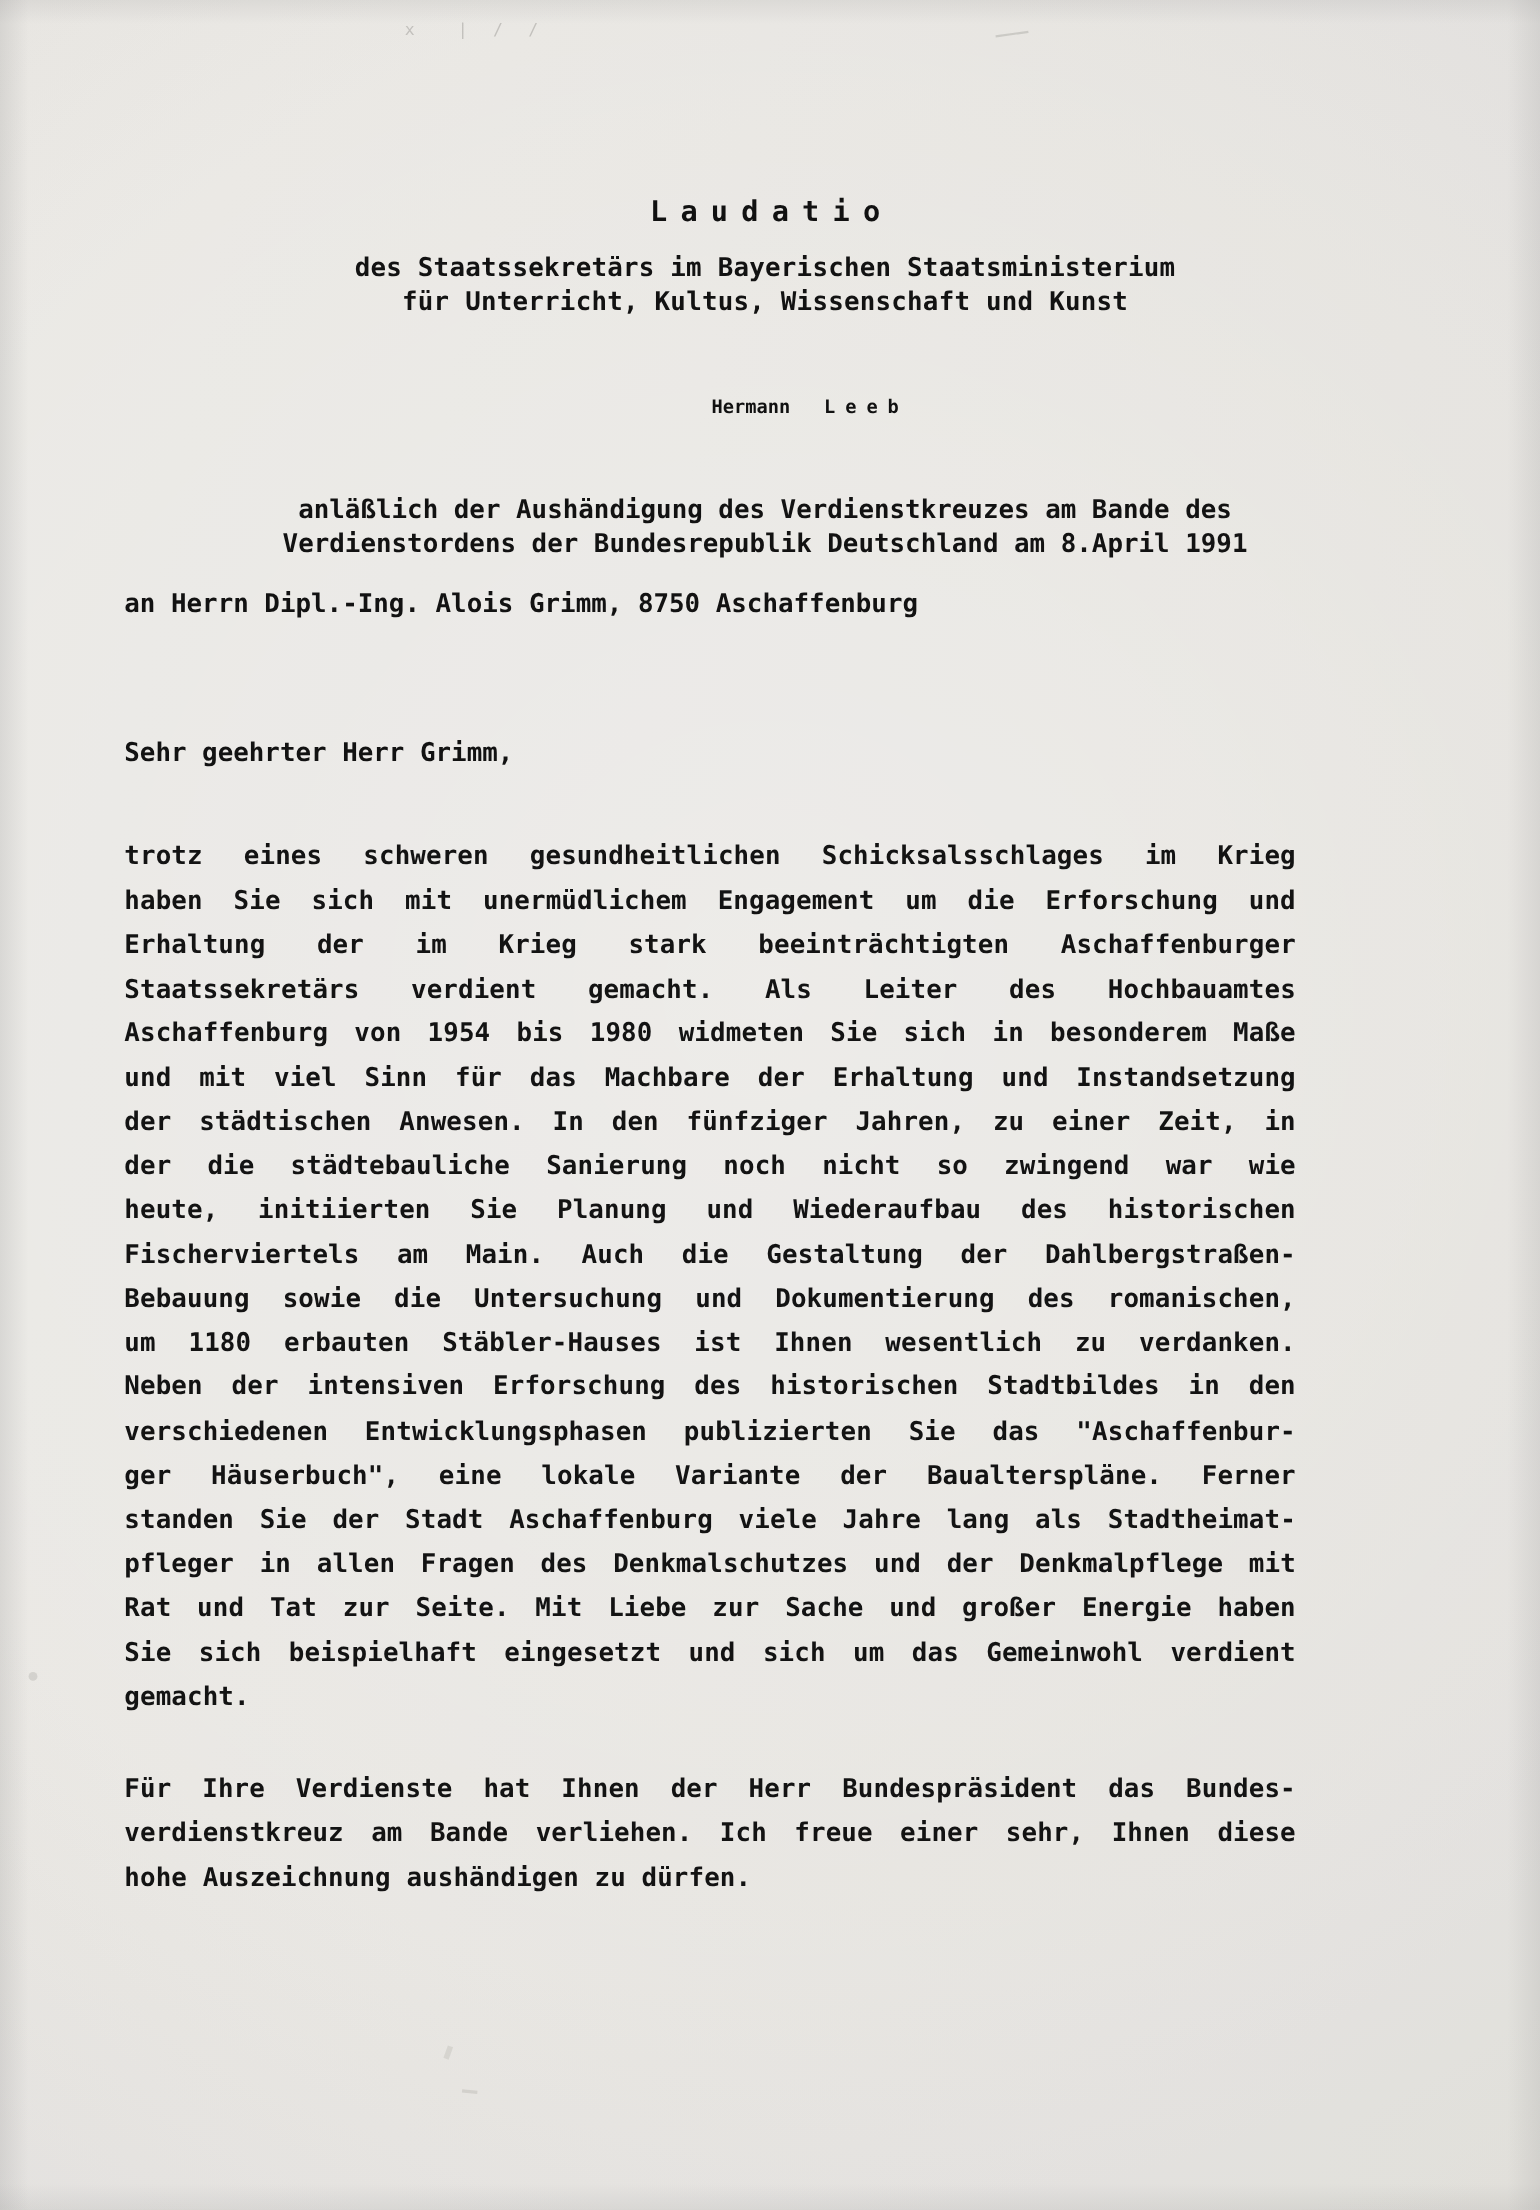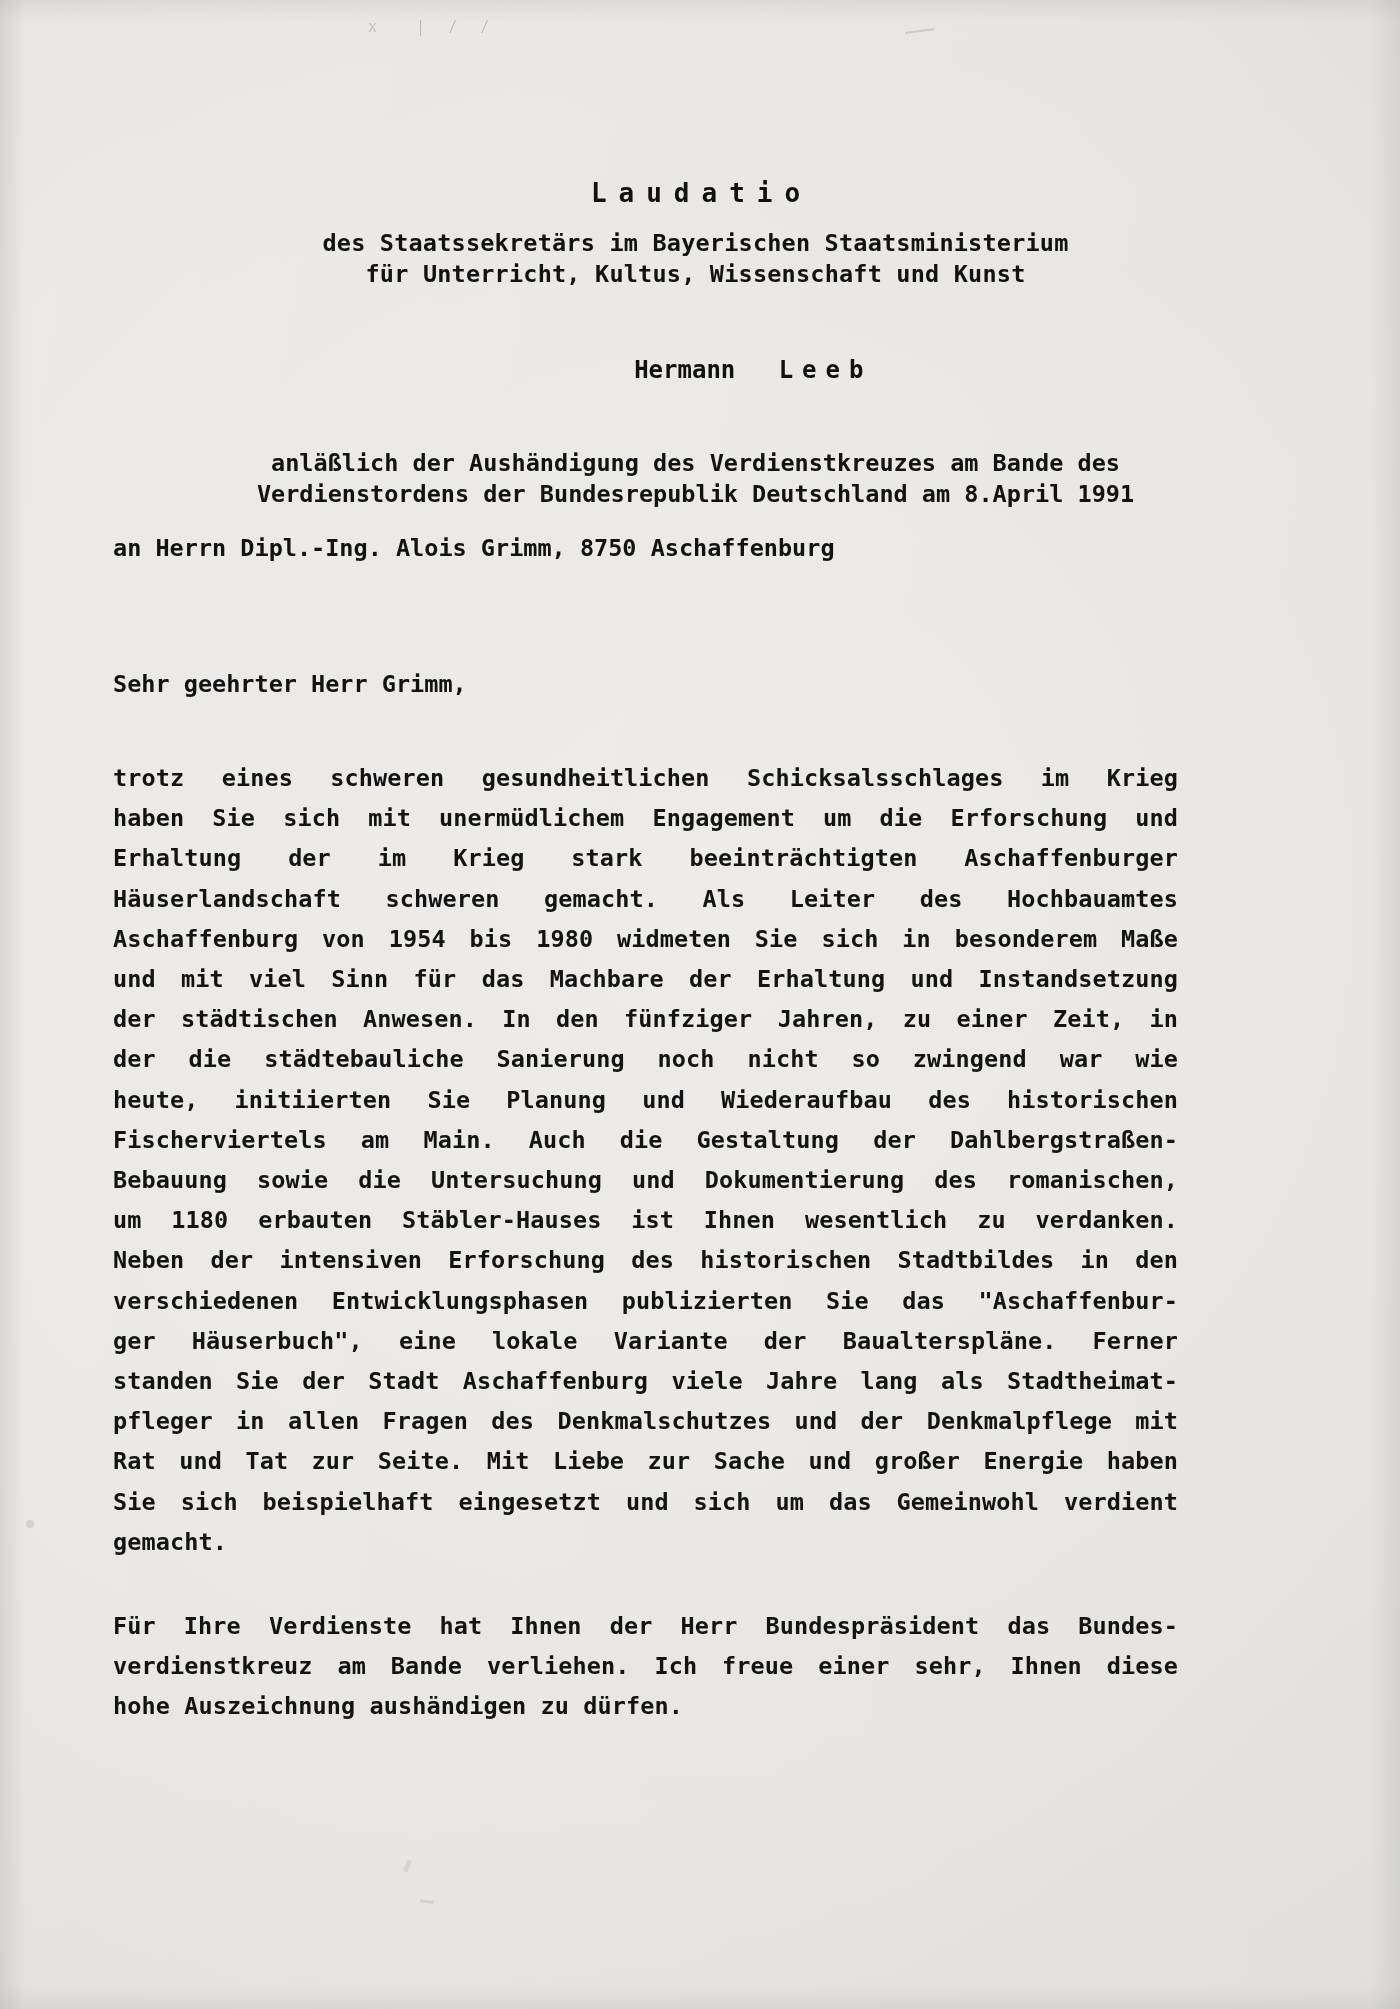--- a/index.html
+++ b/index.html
@@ -128,21 +128,21 @@
     letter-spacing: 0.2px;
     line-height: 31px;
     text-align: center;
     white-space: pre;
     color: #121212;
   }
   #subtitle-1 { margin-top: 22px; }
 
   .honoree {
     margin-top: 32px;
-    font-size: 24px;
+    font-size: 17px;
     font-weight: 700;
     text-align: center;
     white-space: pre;
     line-height: 32px;
     color: #111;
   }
   .honoree .surname { letter-spacing: 9px; }
 
   .occasion {
     margin-top: 30px;
@@ -233,21 +233,21 @@
     </div>
 
     <div class="addressee">an Herrn Dipl.-Ing. Alois Grimm, 8750 Aschaffenburg</div>
 
     <div class="salutation">Sehr geehrter Herr Grimm,</div>
 
     <div class="body-block" id="body-para-1">
         <div class="tline">trotz eines schweren gesundheitlichen Schicksalsschlages im Krieg</div>
         <div class="tline">haben Sie sich mit unermüdlichem Engagement um die Erforschung und</div>
         <div class="tline">Erhaltung der im Krieg stark beeinträchtigten Aschaffenburger</div>
-        <div class="tline">Häuserlandschaft schweren gemacht. Als Leiter des Hochbauamtes</div>
+        <div class="tline">Staatssekretärs verdient gemacht. Als Leiter des Hochbauamtes</div>
         <div class="tline">Aschaffenburg von 1954 bis 1980 widmeten Sie sich in besonderem Maße</div>
         <div class="tline">und mit viel Sinn für das Machbare der Erhaltung und Instandsetzung</div>
         <div class="tline">der städtischen Anwesen. In den fünfziger Jahren, zu einer Zeit, in</div>
         <div class="tline">der die städtebauliche Sanierung noch nicht so zwingend war wie</div>
         <div class="tline">heute, initiierten Sie Planung und Wiederaufbau des historischen</div>
         <div class="tline">Fischerviertels am Main. Auch die Gestaltung der Dahlbergstraßen-</div>
         <div class="tline">Bebauung sowie die Untersuchung und Dokumentierung des romanischen,</div>
         <div class="tline">um 1180 erbauten Stäbler-Hauses ist Ihnen wesentlich zu verdanken.</div>
         <div class="tline">Neben der intensiven Erforschung des historischen Stadtbildes in den</div>
         <div class="tline">verschiedenen Entwicklungsphasen publizierten Sie das "Aschaffenbur-</div>

